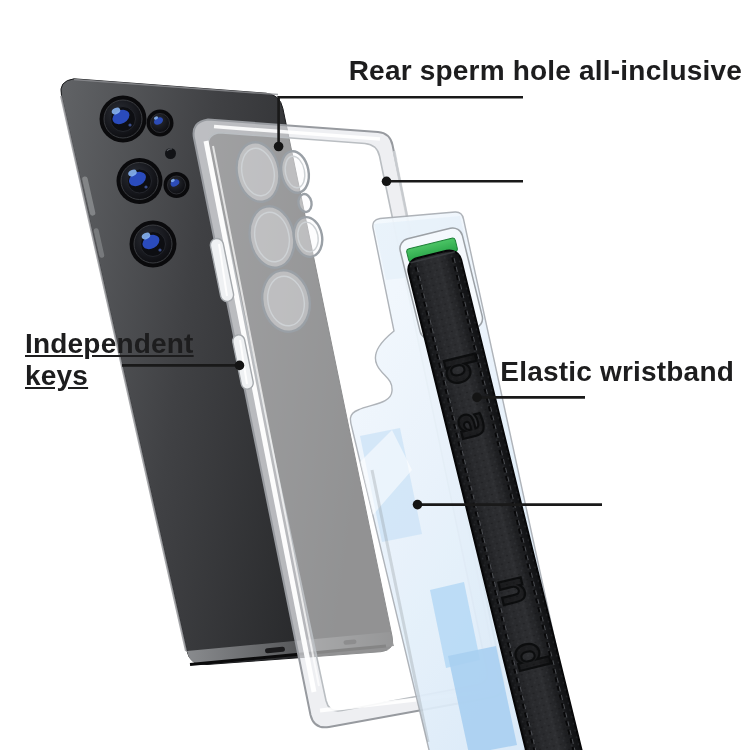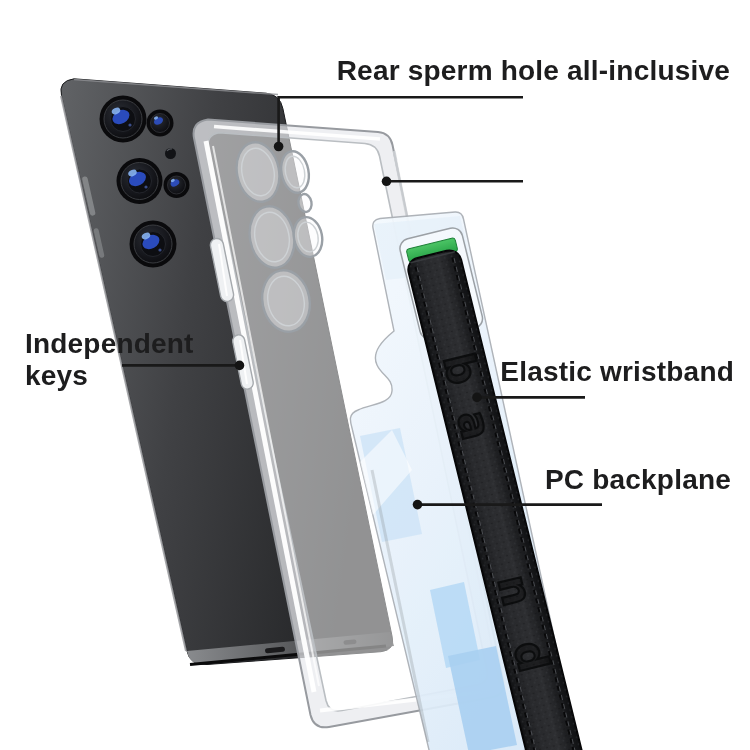--- a/index.html
+++ b/index.html
@@ -1,23 +1,23 @@
 <!DOCTYPE html>
 <html><head>
 <meta charset="utf-8">
 <style>
   html,body{margin:0;padding:0;background:#ffffff;}
   .stage{position:relative;width:750px;height:750px;overflow:hidden;background:#ffffff;
          font-family:"Liberation Sans",sans-serif;}
   .stage svg{position:absolute;left:0;top:0;}
   .lbl{position:absolute;font-weight:600;font-size:28px;line-height:1.15;color:#1d1d1e;
        letter-spacing:.2px;white-space:nowrap;}
-  #lbl-rear{top:55px;right:20px;}
+  #lbl-rear{top:55px;right:8px;}
   #lbl-tpu{top:145px;right:6px;}
-  #lbl-keys{top:328px;left:25px;white-space:normal;width:190px;}
+  #lbl-keys{top:328px;left:25px;white-space:normal;width:190px;text-decoration:underline;}
   #lbl-elastic{top:356px;right:16px;}
   #lbl-pc{top:464px;right:19px;}
 </style>
 </head>
 <body>
 
 <div class="stage">
 
 <svg width="750" height="750" viewBox="0 0 750 750">
   <defs>
@@ -206,15 +206,14 @@
     <circle cx="386.5" cy="181.3" r="4.8"></circle>
     <circle cx="239.5" cy="365.4" r="4.8"></circle>
     <circle cx="477" cy="397.4" r="4.8"></circle>
     <circle cx="417.5" cy="504.6" r="4.8"></circle>
   </g>
 </svg>
 
 <div class="lbl" id="lbl-rear">Rear sperm hole all-inclusive</div>
 <div class="lbl" id="lbl-keys">Independent keys</div>
 <div class="lbl" id="lbl-elastic">Elastic wristband</div>
-<div class="lbl" id="lbl-pc">PC backplane</div>
 
 </div>
 
 </body></html>

